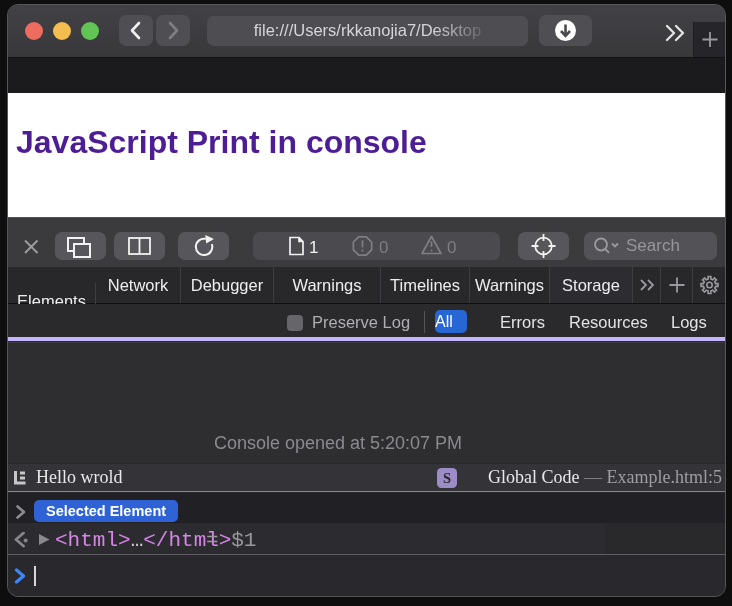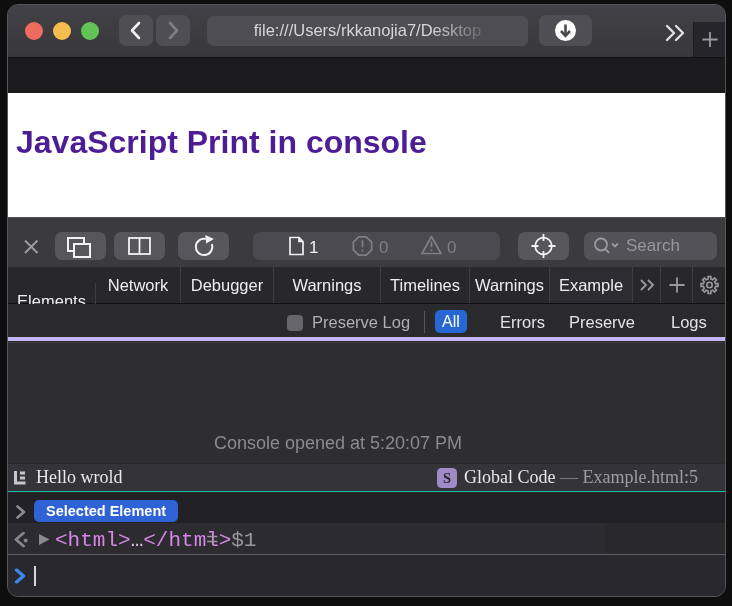--- a/index.html
+++ b/index.html
@@ -142,21 +142,21 @@
     </div>
   </div>
 
   <div id="tabs" class="abs">
     <div class="tab" style="left:0; width:88px;margin-top:16px;">Elements</div>
     <div class="tab" style="left:88px; width:85px;">Network</div>
     <div class="tab" style="left:173px; width:93px;">Debugger</div>
     <div class="tab" style="left:266px; width:107px;">Warnings</div>
     <div class="tab" style="left:373px; width:89px;">Timelines</div>
     <div class="tab" style="left:462px; width:80px;">Warnings</div>
-    <div class="tab" style="left:542px; width:83px; background:#2d2d31;">Example</div>
+    <div class="tab" style="left:542px; width:83px; background:#2d2d31;">Storage</div>
     <div class="tab" style="left:625px; width:28px;">
       <svg width="28" height="36">
           <path d="M8 13 L13 18 L8 23 M15 13 L20 18 L15 23" stroke="#9a9a9e" stroke-width="1.8" fill="none"></path>
         </svg>
     </div>
     <div class="tab" style="left:653px; width:32px;">
       <svg width="32" height="36">
           <path d="M16 10.5 L16 25.5 M8.5 18 L23.5 18" stroke="#9a9a9e" stroke-width="1.8" fill="none"></path>
         </svg>
     </div>
@@ -165,37 +165,37 @@
         <path d="M 15.09 9.52 L 17.91 9.52 L 17.83 11.94 L 19.84 12.78 L 21.50 11.00 L 23.50 13.00 L 21.72 14.66 L 22.56 16.67 L 24.98 16.59 L 24.98 19.41 L 22.56 19.33 L 21.72 21.34 L 23.50 23.00 L 21.50 25.00 L 19.84 23.22 L 17.83 24.06 L 17.91 26.48 L 15.09 26.48 L 15.17 24.06 L 13.16 23.22 L 11.50 25.00 L 9.50 23.00 L 11.28 21.34 L 10.44 19.33 L 8.02 19.41 L 8.02 16.59 L 10.44 16.67 L 11.28 14.66 L 9.50 13.00 L 11.50 11.00 L 13.16 12.78 L 15.17 11.94 Z" fill="none" stroke="#9a9a9e" stroke-width="1.6"></path>
         <circle cx="16.5" cy="18" r="2.7" fill="none" stroke="#9a9a9e" stroke-width="1.6"></circle>
       </svg>
     </div>
   </div>
 
   <div id="filter" class="abs">
     <div class="abs" style="left:279px; top:11px; width:16px; height:16px; border-radius:4px; background:#65656a;"></div>
     <div class="abs" style="left:304px; top:0; line-height:36px; color:#afafb3;">Preserve Log</div>
     <div class="abs" style="left:416px; top:7px; width:1px; height:22px; background:#55555a;"></div>
-    <div class="abs pill" style="left:427px; top:6px; width:32px; height:23px; background:#2767d3; line-height:23px; text-align:center; font-size:16px;">All</div>
+    <div class="abs pill" style="left:427px; top:6px; width:32px; height:23px; background:#2767d3; line-height:23px; text-align:left; font-size:16px;">All</div>
     <div class="abs" style="left:492px; top:0; line-height:36px;">Errors</div>
-    <div class="abs" style="left:561px; top:0; line-height:36px;">Preserve</div>
+    <div class="abs" style="left:561px; top:0; line-height:36px;">Resources</div>
     <div class="abs" style="left:663px; top:0; line-height:36px;">Logs</div>
   </div>
 
   <div id="empty" class="abs">
       <div>Console opened at 5:20:07 PM</div>
     </div>
   <div id="hellorow" class="abs">
     <svg class="abs" style="left:6px; top:6px;" width="22" height="17">
       <path d="M1.5 1 L1.5 13 L11.5 13" stroke="#c7c7ca" stroke-width="3" fill="none"></path>
       <path d="M6 3 L11 3 M6 8 L11 8" stroke="#c7c7ca" stroke-width="3" fill="none"></path>
     </svg>
     <div class="abs" style="left:28px; top:0; line-height:27px;">Hello wrold</div>
     <div class="abs" style="left:429px; top:4px; width:20px; height:20px; border-radius:4.5px; background:#9d8cc8; color:#29292c; font-weight:bold; font-size:14.5px; text-align:center; line-height:20px;">S</div>
-    <div class="abs" style="left:456px; top:0; line-height:27px;">Global Code <span style="color:#808085;">—</span> <span style="color:#9d9da2;">Example.html:5</span></div>
+    <div class="abs" style="left:480px; top:0; line-height:27px;">Global Code <span style="color:#808085;">—</span> <span style="color:#9d9da2;">Example.html:5</span></div>
   </div>
   <div id="selrow" class="abs">
     <svg class="abs" style="left:6px; top:12px;" width="14" height="14">
         <path d="M3.5 1.5 L10 7 L3.5 12.5" stroke="#8b8b90" stroke-width="2.6" fill="none" stroke-linecap="round" stroke-linejoin="round"></path>
       </svg>
     <div class="abs pill" style="left:26px; top:7px; height:22px; background:#2e62d5; line-height:22px; padding:0 12px; font-size:14.5px; font-weight:bold;">Selected Element</div>
   </div>
   <div id="htmlrow" class="abs">
     <svg class="abs" style="left:5px; top:9px;" width="24" height="16">
       <path d="M10.5 1 L3 7.5 L10.5 14" stroke="#85858a" stroke-width="2.8" fill="none" stroke-linecap="round" stroke-linejoin="round"></path>

